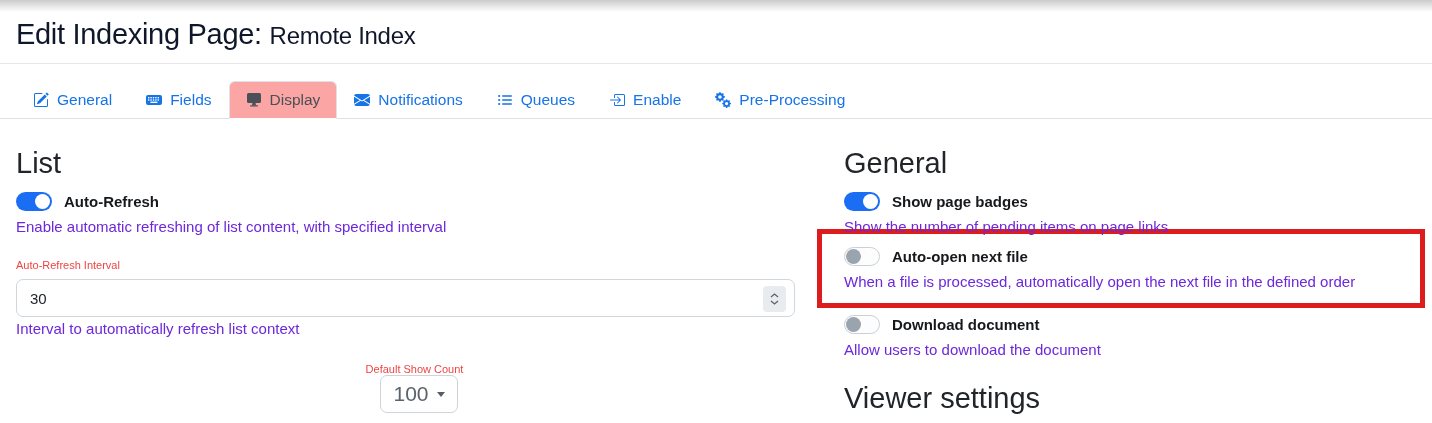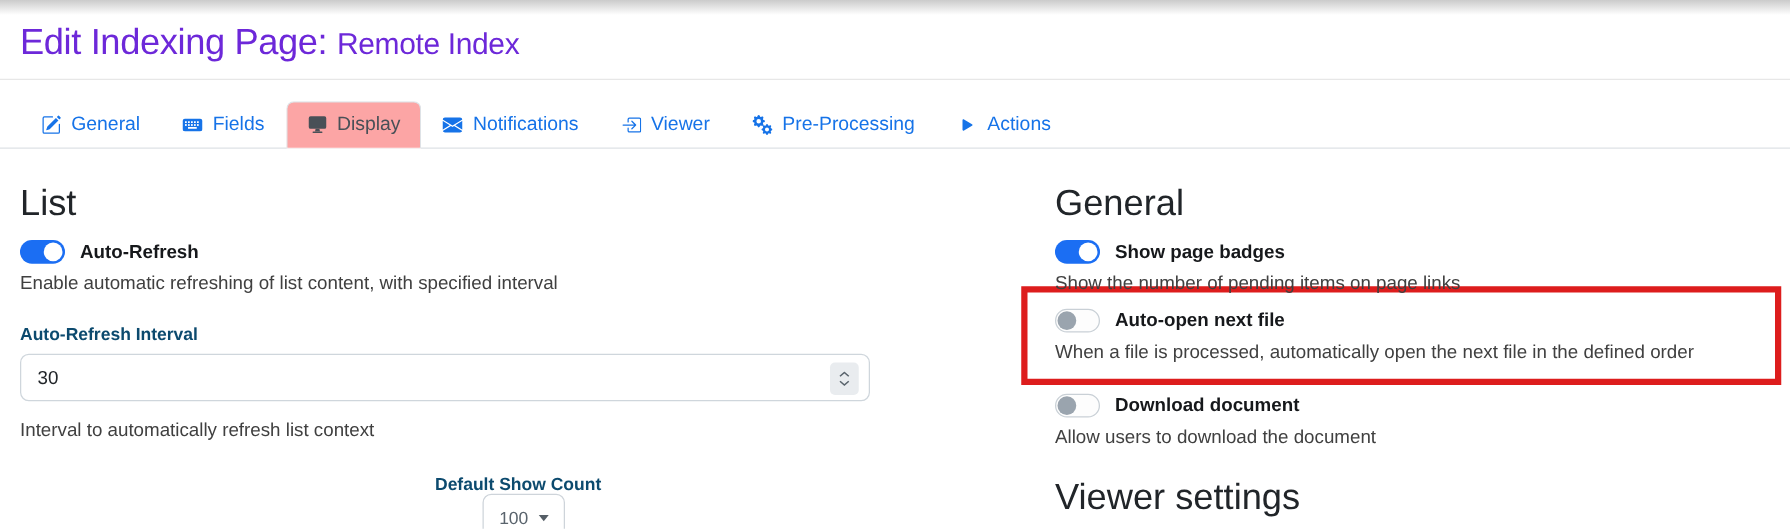--- a/index.html
+++ b/index.html
@@ -1,73 +1,73 @@
 <!DOCTYPE html>
 <html><head>
 <meta charset="utf-8">
 <style>
   * { box-sizing: border-box; margin: 0; padding: 0; }
   html, body { width: 1432px; height: 423px; overflow: hidden; background: #fff;
     font-family: "Liberation Sans", sans-serif; color: #212529; }
   .top-gradient { height: 12px; width: 100%;
     background: linear-gradient(to bottom, #cbcbcb, #ffffff); }
   .title-wrap { padding: 6px 16px 12px 16px; }
-  .page-title { font-size: 29px; font-weight: 500; color: #6d28d9; letter-spacing: -0.3px; }
+  .page-title { font-size: 29px; font-weight: 500; color: #0f172a; letter-spacing: -0.3px; }
   .page-title .subtitle { font-size: 24px; font-weight: 400; }
   hr.header-divider { border: none; border-top: 1px solid #e7e7e7; }
 
   
   .tab-bar { display: flex; align-items: flex-end; border-bottom: 1px solid #dee2e6;
     padding-left: 16px; margin-top: 17px; }
   .tab { display: flex; align-items: center; gap: 8px; padding: 9px 16px;
     font-size: 15.5px; color: #1673e8; cursor: pointer; margin-bottom: -1px;
     border: 1px solid transparent; border-radius: 6px 6px 0 0; white-space: nowrap; }
   .tab svg { width: 16px; height: 16px; flex: 0 0 auto; }
   .tab.active { color: #495057; background: #fca5a5; border-color: #dee2e6 #dee2e6 #ffffff; }
 
   
   .columns { display: flex; padding-left: 16px; margin-top: 28px; }
   .col-left { width: 797px; flex: 0 0 auto; }
   .col-right { width: 508px; flex: 0 0 auto; margin-left: 31px; }
 
   h2.section-heading { font-size: 29px; font-weight: 400; color: #212529; margin: 0 0 12px 0; }
   .switch-row { display: flex; align-items: center; margin-bottom: 5px; }
   .switch-label { font-size: 15px; font-weight: 700; margin-left: 12px; color: #16181b; text-align: right; }
-  .help-text { font-size: 15px; color: #404040; line-height: 21px; }
+  .help-text { font-size: 15px; color: #6d28d9; line-height: 21px; }
   .group { margin-bottom: 20px; }
 
   
   .switch { position: relative; width: 36px; height: 19px; border-radius: 10px;
     flex: 0 0 auto; cursor: pointer; display: inline-block; }
   .switch.on { background: #1b6ef3; }
   .switch.on .knob { position: absolute; top: 2px; right: 2px; width: 15px; height: 15px;
     border-radius: 50%; background: #fff; }
   .switch.off { background: #fdfdfd; border: 1px solid #c9d0d6; }
   .switch.off .knob { position: absolute; top: 1px; left: 1px; width: 15px; height: 15px;
     border-radius: 50%; background: #9aa4ae; }
 
   
-  .field-label { font-size: 14px; font-weight: 700; color: #0c4a6e; margin-bottom: 8px; margin-top: 22px; }
-  .text-input { position: relative; width: 680px; height: 38px; border: 1px solid #cfd6dc;
-    border-radius: 7px; margin-bottom: 13px; }
+  .field-label { font-size: 11px; font-weight: 400; color: #ef4444; margin-bottom: 8px; margin-top: 22px; }
+  .text-input { position: relative; width: 779px; height: 38px; border: 1px solid #cfd6dc;
+    border-radius: 7px; margin-bottom: 1px; }
   .text-input input { width: 100%; height: 100%; border: none; outline: none; background: transparent;
     font-family: "Liberation Sans", sans-serif; font-size: 15px; color: #212529;
     padding: 0 40px 0 13px; appearance: none; -moz-appearance: textfield; }
   .text-input input::-webkit-outer-spin-button, .text-input input::-webkit-inner-spin-button { -webkit-appearance: none; }
   .spinner { position: absolute; right: 8px; top: 6px; width: 23px; height: 26px;
     background: #e9ecef; border-radius: 4px; display: flex; flex-direction: column;
     align-items: center; justify-content: center; gap: 2px; cursor: pointer; }
   .spinner svg { width: 9px; height: 5px; display: block; }
 
   
   .show-count-row { display: flex; align-items: center; margin-top: 24px; margin-bottom: 6px; flex-direction: column; }
   .show-count-row .field-label { margin: 0; }
   .dropdown { margin-left: 9px; height: 38px; min-width: 62px; border: 1px solid #ced4da;
     border-radius: 7px; display: flex; align-items: center; justify-content: center; gap: 8px;
-    padding: 0 12px; font-size: 14px; color: #5a646d; cursor: pointer; background: #fff; }
+    padding: 0 12px; font-size: 21px; color: #5a646d; cursor: pointer; background: #fff; }
   .caret-down { width: 0; height: 0; border-left: 4px solid transparent;
     border-right: 4px solid transparent; border-top: 5px solid #555e66; }
 
   
   .highlight-box { border: 5px solid #dd1d1d; width: 608px; margin-left: -27px;
     margin-top: -8px; padding: 13px 10px 11px 22px; margin-bottom: 7px; background: transparent; }
   .highlight-box .group { margin-bottom: 0; }
 
   .viewer-heading { margin-top: 22px !important; margin-bottom: 14px !important; }
 </style>
@@ -117,41 +117,46 @@
     <span>Display</span>
   </div>
   <div class="tab">
     <svg viewBox="0 0 16 16" fill="currentColor">
         <path d="M.05 3.555A2 2 0 0 1 2 2h12a2 2 0 0 1 1.95 1.555L8 8.414.05 3.555zM0 4.697v7.104l5.803-3.558L0 4.697zM6.761 8.83l-6.57 4.027A2 2 0 0 0 2 14h12a2 2 0 0 0 1.808-1.144l-6.57-4.027L8 9.586l-1.239-.757zm3.436-.586L16 11.801V4.697l-5.803 3.546z"></path>
       </svg>
     <span>Notifications</span>
   </div>
   <div class="tab">
     <svg viewBox="0 0 16 16" fill="currentColor">
+        <circle cx="2.2" cy="4" r="1.1"></circle>
+        <circle cx="2.2" cy="8" r="1.1"></circle>
+        <circle cx="2.2" cy="12" r="1.1"></circle>
+        <rect x="5" y="3.3" width="10" height="1.4" rx="0.7"></rect>
+        <rect x="5" y="7.3" width="10" height="1.4" rx="0.7"></rect>
+        <rect x="5" y="11.3" width="10" height="1.4" rx="0.7"></rect>
+      </svg>
+    <span>Queues</span>
+  </div>
+  <div class="tab">
+    <svg viewBox="0 0 16 16" fill="currentColor">
         <path d="M6 3.5a.5.5 0 0 1 .5-.5h8a.5.5 0 0 1 .5.5v9a.5.5 0 0 1-.5.5h-8a.5.5 0 0 1-.5-.5v-2a.5.5 0 0 0-1 0v2A1.5 1.5 0 0 0 6.5 14h8a1.5 1.5 0 0 0 1.5-1.5v-9A1.5 1.5 0 0 0 14.5 2h-8A1.5 1.5 0 0 0 5 3.5v2a.5.5 0 0 0 1 0v-2z"></path>
         <path d="M11.854 8.354a.5.5 0 0 0 0-.708l-3-3a.5.5 0 1 0-.708.708L10.293 7.5H1.5a.5.5 0 0 0 0 1h8.793l-2.147 2.146a.5.5 0 0 0 .708.708l3-3z"></path>
       </svg>
-    <span>Viewer</span>
+    <span>Enable</span>
   </div>
   <div class="tab">
     <svg viewBox="0 0 16 16" fill="currentColor">
         <g transform="scale(0.62)">
           <path fill-rule="evenodd" d="M9.405 1.05c-.413-1.4-2.397-1.4-2.81 0l-.1.34a1.464 1.464 0 0 1-2.105.872l-.31-.17c-1.283-.698-2.686.705-1.987 1.987l.169.311c.446.82.023 1.841-.872 2.105l-.34.1c-1.4.413-1.4 2.397 0 2.81l.34.1a1.464 1.464 0 0 1 .872 2.105l-.17.31c-.698 1.283.705 2.686 1.987 1.987l.311-.169a1.464 1.464 0 0 1 2.105.872l.1.34c.413 1.4 2.397 1.4 2.81 0l.1-.34a1.464 1.464 0 0 1 2.105-.872l.31.17c1.283.698 2.686-.705 1.987-1.987l-.169-.311a1.464 1.464 0 0 1 .872-2.105l.34-.1c1.4-.413 1.4-2.397 0-2.81l-.34-.1a1.464 1.464 0 0 1-.872-2.105l.17-.31c.698-1.283-.705-2.686-1.987-1.987l-.311.169a1.464 1.464 0 0 1-2.105-.872l-.1-.34zM8 10.93a2.929 2.929 0 1 1 0-5.86 2.929 2.929 0 0 1 0 5.858z"></path>
         </g>
         <g transform="translate(7.2,7.2) scale(0.55)">
           <path fill-rule="evenodd" d="M9.405 1.05c-.413-1.4-2.397-1.4-2.81 0l-.1.34a1.464 1.464 0 0 1-2.105.872l-.31-.17c-1.283-.698-2.686.705-1.987 1.987l.169.311c.446.82.023 1.841-.872 2.105l-.34.1c-1.4.413-1.4 2.397 0 2.81l.34.1a1.464 1.464 0 0 1 .872 2.105l-.17.31c-.698 1.283.705 2.686 1.987 1.987l.311-.169a1.464 1.464 0 0 1 2.105.872l.1.34c.413 1.4 2.397 1.4 2.81 0l.1-.34a1.464 1.464 0 0 1 2.105-.872l.31.17c1.283.698 2.686-.705 1.987-1.987l-.169-.311a1.464 1.464 0 0 1 .872-2.105l.34-.1c1.4-.413 1.4-2.397 0-2.81l-.34-.1a1.464 1.464 0 0 1-.872-2.105l.17-.31c.698-1.283-.705-2.686-1.987-1.987l-.311.169a1.464 1.464 0 0 1-2.105-.872l-.1-.34zM8 10.93a2.929 2.929 0 1 1 0-5.86 2.929 2.929 0 0 1 0 5.858z"></path>
         </g>
       </svg>
     <span>Pre-Processing</span>
-  </div>
-  <div class="tab">
-    <svg viewBox="0 0 16 16" fill="currentColor">
-        <path d="m11.596 8.697-6.363 3.692C4.53 12.797 4 12.401 4 11.692V4.308c0-.71.53-1.105 1.233-.697l6.363 3.692a.802.802 0 0 1 0 1.394z"></path>
-      </svg>
-    <span>Actions</span>
   </div>
 </div>
 
 <div class="columns">
 
   <div class="col-left">
     <h2 class="section-heading">List</h2>
 
     <div class="group">
       <div class="switch-row">

